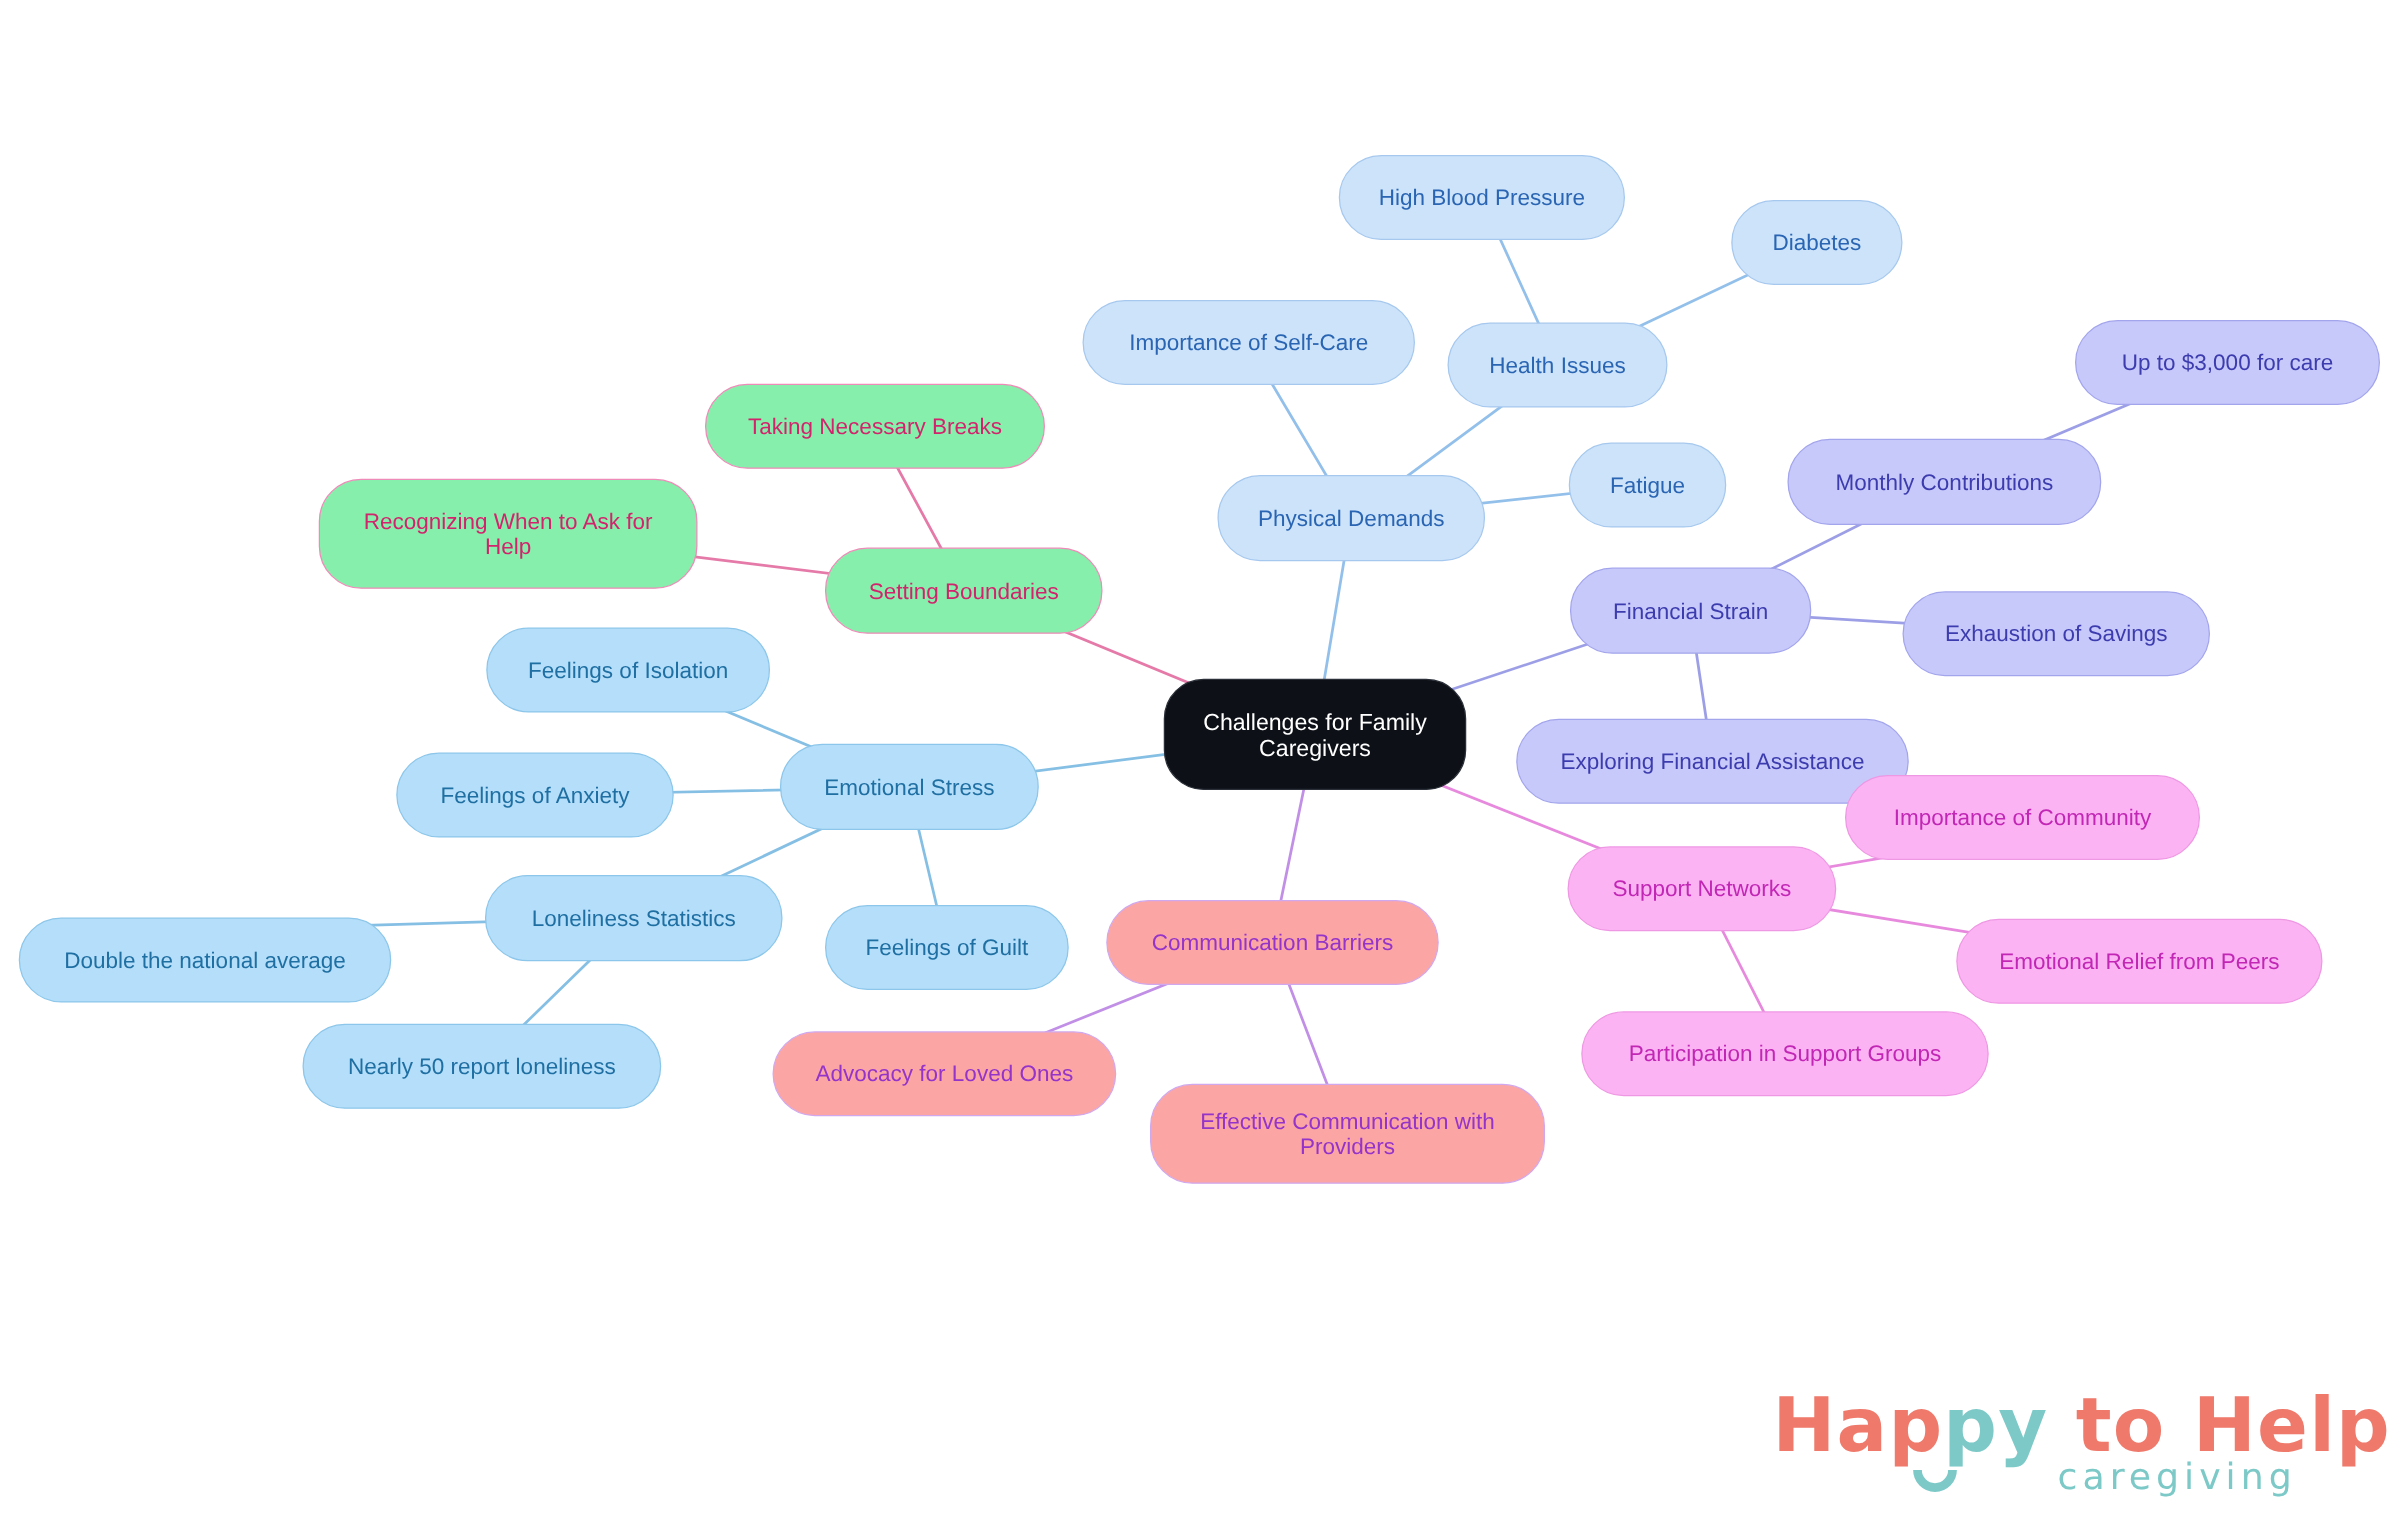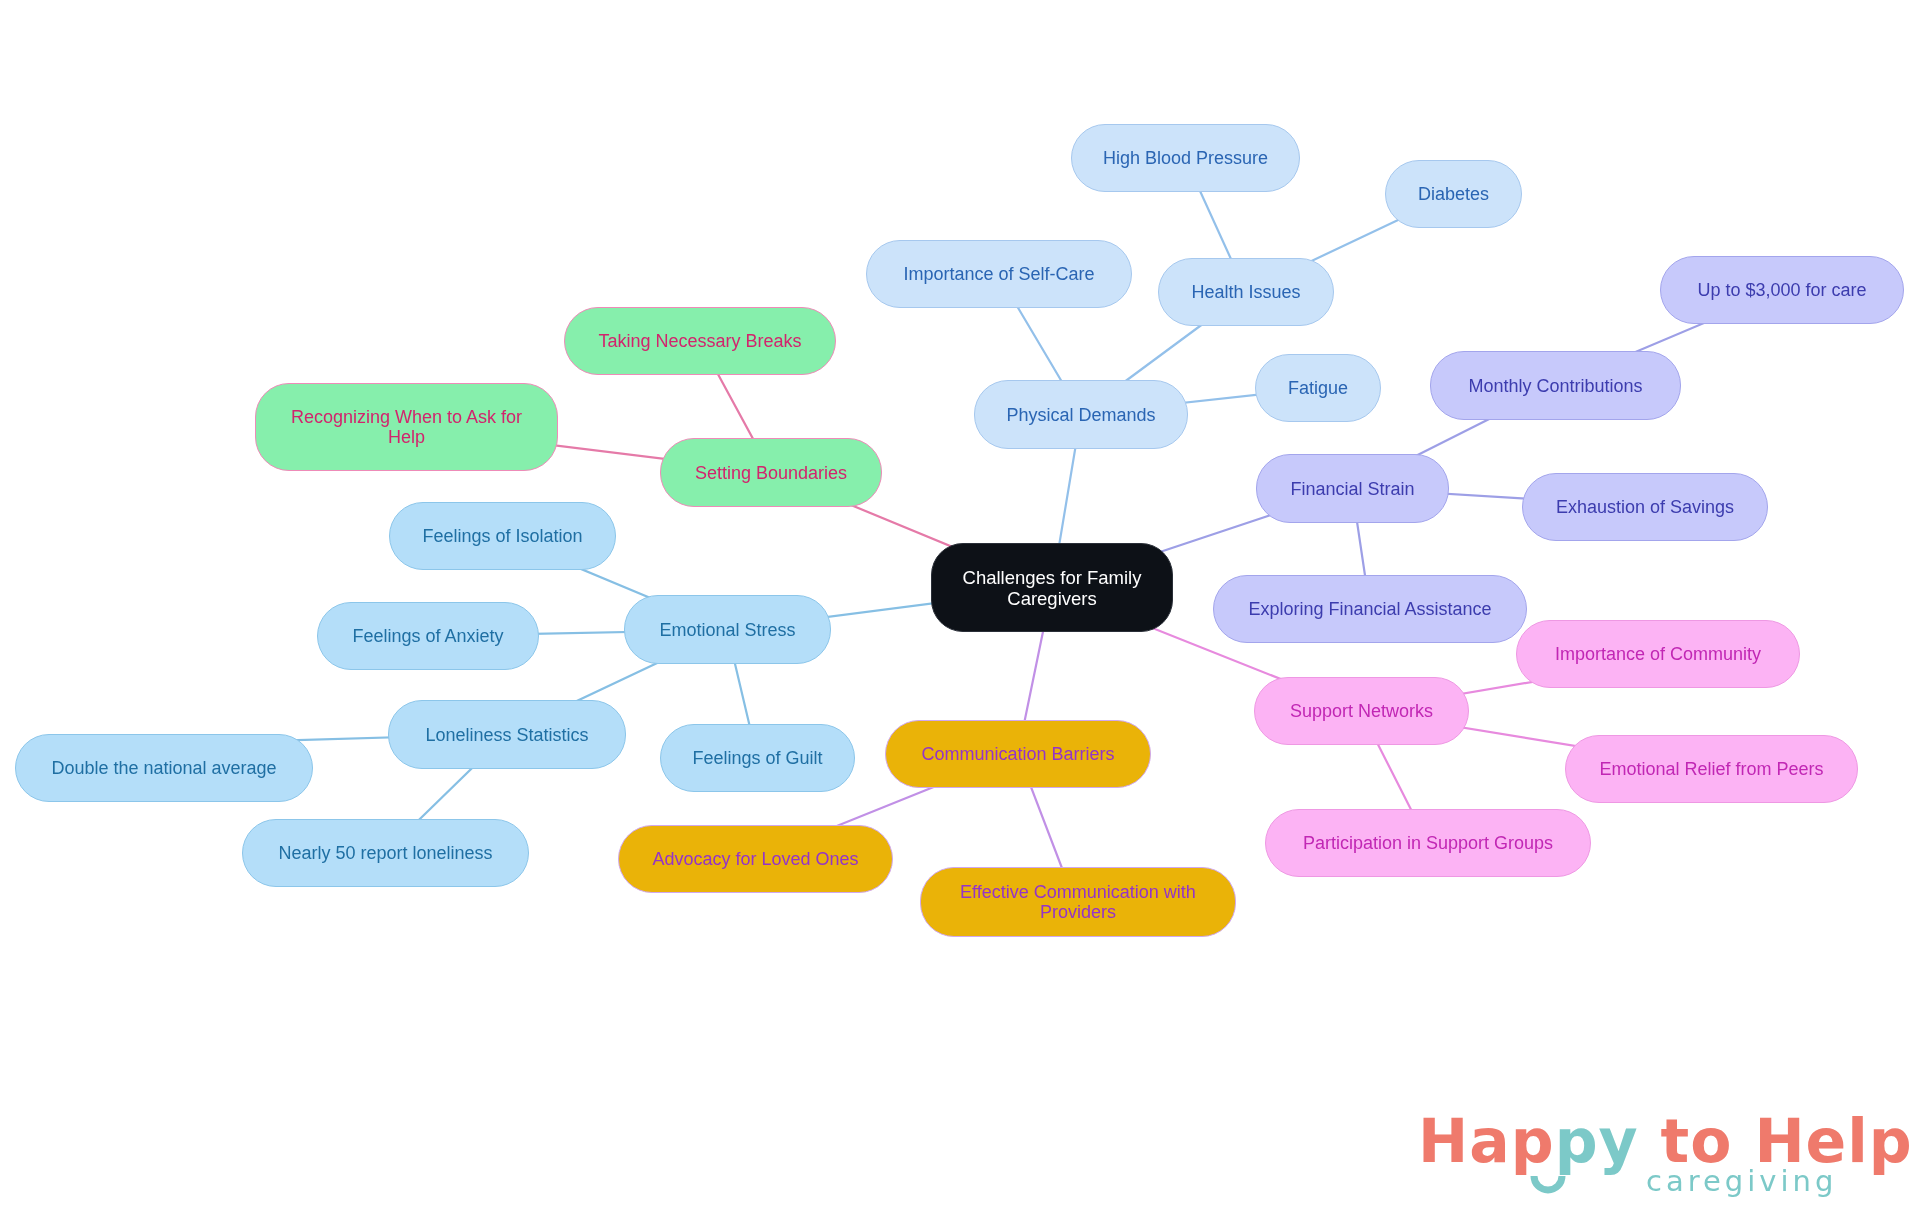--- a/index.html
+++ b/index.html
@@ -8,21 +8,21 @@
   #edges { position:absolute; left:0; top:0; width:1920px; height:1215px; }
   .node { position:absolute; box-sizing:border-box; display:flex; align-items:center; justify-content:center;
           text-align:center; border-radius:34px; border:1.5px solid; font-size:18px; line-height:20px;
           padding:0 22px; cursor:pointer; }
   .node span { display:block; }
   .root { background:#0d1117; border-color:#2a2f38; color:#ffffff; font-size:18.5px; line-height:21px; border-radius:32px; }
   .c-physical { background:#cce3fa; border-color:#a6c8ee; color:#2a65b3; }
   .c-financial { background:#c7c9fb; border-color:#a3a5ec; color:#3c3cae; }
   .c-boundaries { background:#86efac; border-color:#ee8bb8; color:#d2246d; }
   .c-emotional { background:#b4def9; border-color:#8cc6ea; color:#1f6fa3; }
-  .c-communication { background:#eab308; border-color:#d0a8ee; color:#9434c8; }
+  .c-communication { background:#fca5a5; border-color:#d0a8ee; color:#9434c8; }
   .c-support { background:#fcb3f4; border-color:#ee98e3; color:#c127b4; }
   .logo { position:absolute; left:1418px; top:1108px; width:470px; height:100px; }
   .logo-main { position:absolute; left:0; top:0; font-family:"DejaVu Sans", sans-serif; font-weight:bold;
                font-size:60px; letter-spacing:1px; line-height:66px; white-space:nowrap; }
   .coral { color:#ef7a6c; }
   .teal { color:#7cc9c8; }
   .logo-sub { position:absolute; left:228px; top:56px; font-family:"DejaVu Sans", sans-serif; font-size:29px;
               letter-spacing:4px; color:#7cc9c8; white-space:nowrap; }
   .smile { position:absolute; left:110px; top:60px; width:40px; height:40px; }
 </style>
@@ -138,28 +138,28 @@
 <div class="node c-emotional" style="left:660px;top:724px;width:195px;height:68px;">
   <span>Feelings of Guilt</span>
 </div>
 
 <div class="node c-communication" style="left:885px;top:720px;width:266px;height:68px;">
   <span>Communication Barriers</span>
 </div>
 <div class="node c-communication" style="left:618px;top:825px;width:275px;height:68px;">
   <span>Advocacy for Loved Ones</span>
 </div>
-<div class="node c-communication" style="left:920px;top:867px;width:316px;height:70px;padding:0 30px;">
+<div class="node c-communication" style="left:920px;top:867px;width:316px;height:80px;padding:0 30px;">
   <span>Effective Communication with Providers</span>
 </div>
 
 <div class="node c-support" style="left:1254px;top:677px;width:215px;height:68px;">
   <span>Support Networks</span>
 </div>
-<div class="node c-support" style="left:1516px;top:620px;width:284px;height:68px;">
+<div class="node c-support" style="left:1476px;top:620px;width:284px;height:68px;">
   <span>Importance of Community</span>
 </div>
 <div class="node c-support" style="left:1565px;top:735px;width:293px;height:68px;">
   <span>Emotional Relief from Peers</span>
 </div>
 <div class="node c-support" style="left:1265px;top:809px;width:326px;height:68px;">
   <span>Participation in Support Groups</span>
 </div>
 
 <div class="logo">

